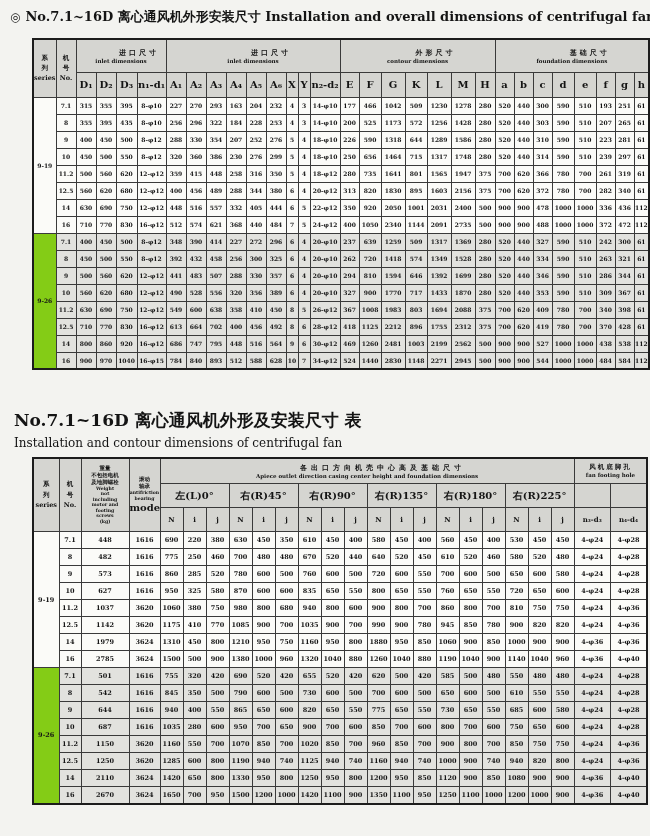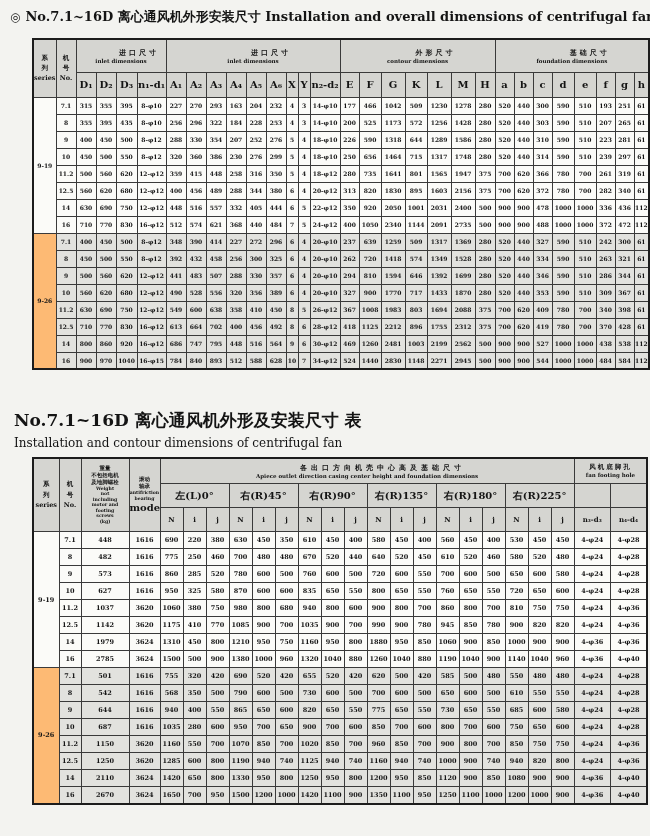--- a/index.html
+++ b/index.html
@@ -16,21 +16,21 @@
   td,th { border:1px solid #3a3a3a; text-align:center; vertical-align:middle;
           font-weight:bold; padding:0; overflow:hidden; }
   th { background:#d5d5d1; }
   .corner { font-size:6.5px; white-space:pre-line; line-height:1.6; height:58px; }
   .group .zh { font-size:7px; letter-spacing:3px;padding-left:36px; }
   .group .en { font-size:5.5px; letter-spacing:0; }
   #table1 .group { height:32px; }
   #t1-cols th { font-size:10px; height:24px; }
   #table1 td { font-size:6px; height:17px; white-space:nowrap; }
   td.series { font-size:7.5px; background:#fbfbf8; }
-  td.series.shadedcell { background:#fdba74; }
+  td.series.shadedcell { background:#84cc16; }
   tr.shaded td { background:#e2e2de; }
   .title2 { margin:38px 0 4px 14px; line-height:1.5; }
   .t2zh { font-size:17px; font-weight:bold;margin-top:37px; }
   .t2en { font-size:12px;  font-weight:normal; }
   
   .wcell .zh { font-size:5.5px; white-space:pre-line; line-height:1.25; }
   .wcell .en { font-size:4.6px; white-space:pre-line; line-height:1.2; }
   .bcell .zh { font-size:5.5px; white-space:pre-line; line-height:1.3; }
   .bcell .en { font-size:4.6px; white-space:pre-line; line-height:1.2; }
   .bcell .model { font-size:10px; margin-top:1px; }
@@ -940,21 +940,21 @@
         <td>550</td>
         <td>480</td>
         <td>480</td>
         <td>4-φ24</td>
         <td>4-φ28</td>
       </tr>
       <tr class="shaded">
         <td>8</td>
         <td>542</td>
         <td>1616</td>
-        <td>568</td>
+        <td>845</td>
         <td>350</td>
         <td>500</td>
         <td>790</td>
         <td>600</td>
         <td>500</td>
         <td>730</td>
         <td>600</td>
         <td>500</td>
         <td>700</td>
         <td>600</td>

